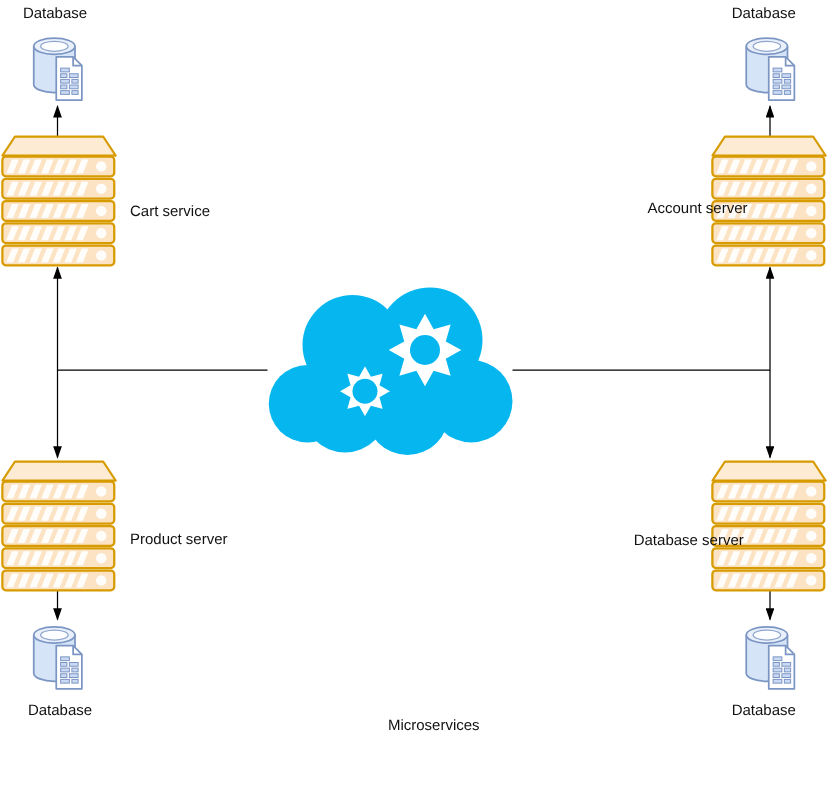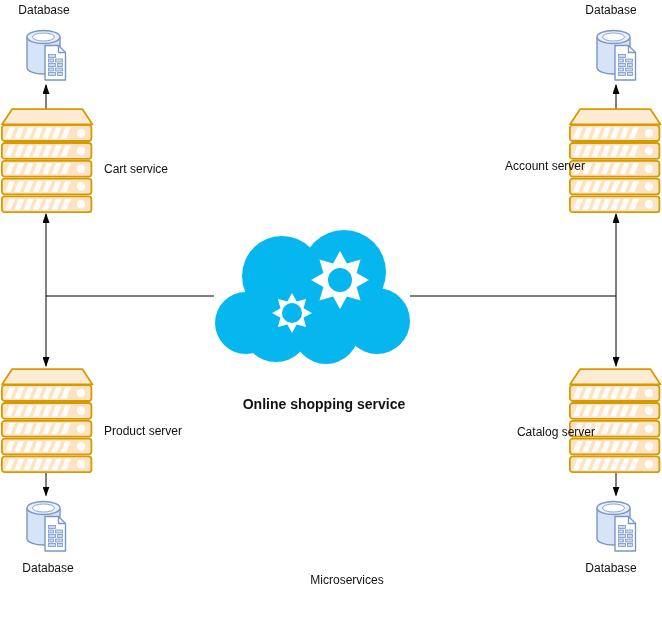--- a/index.html
+++ b/index.html
@@ -128,24 +128,23 @@
     <use href="#server-icon" x="1" y="368"></use>
     <use href="#server-icon" x="569" y="368"></use>
 
     <use href="#cloud-icon" x="214" y="228"></use>
   </svg>
 
   <div class="lbl center" style="left:44px;top:10px;">Database</div>
   <div class="lbl center" style="left:611px;top:10px;">Database</div>
 
   <div class="lbl vcenter" style="left:104px;top:169px;">Cart service</div>
-  <div class="lbl vcenter" style="right:109px;top:166px;">Account server</div>
+  <div class="lbl vcenter" style="right:96px;top:166px;">Account server</div>
 
-  <div class="lbl cloud-lbl" style="left:324px;top:404px;">Online shopping service</div>
 
   <div class="lbl vcenter" style="left:104px;top:431px;">Product server</div>
-  <div class="lbl vcenter" style="right:99px;top:432px;">Catalog server</div>
+  <div class="lbl vcenter" style="right:99px;top:432px;">Database server</div>
 
   <div class="lbl center" style="left:48px;top:568px;">Database</div>
   <div class="lbl center" style="left:611px;top:568px;">Database</div>
 
   <div class="lbl center" style="left:347px;top:580px;">Microservices</div>
 </div>
 
 </body></html>

